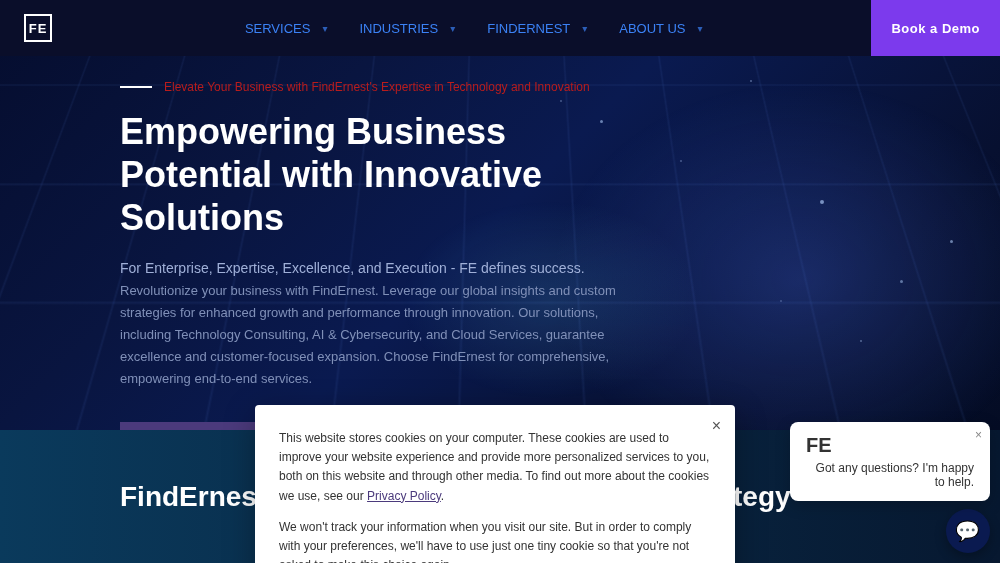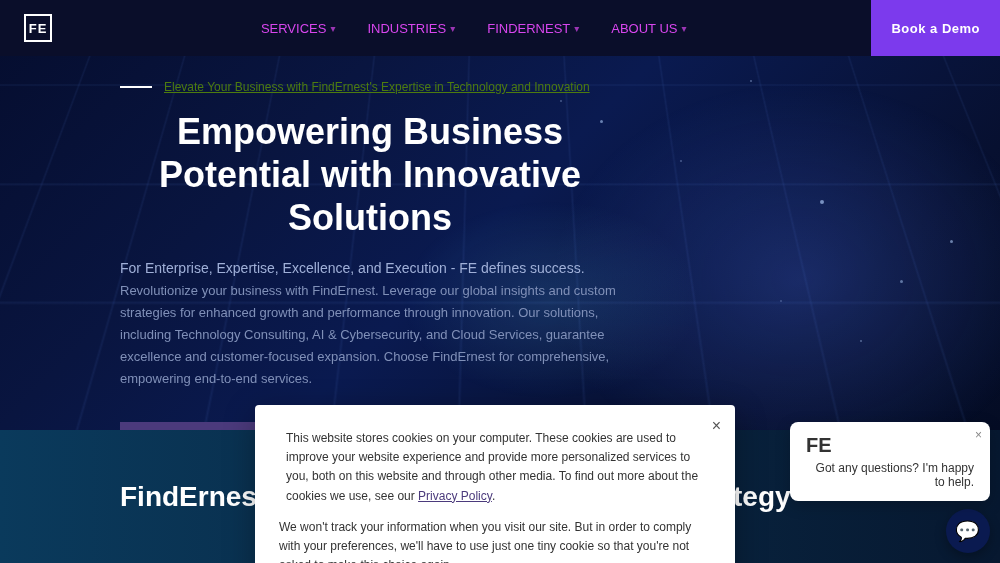--- a/index.html
+++ b/index.html
@@ -13,21 +13,21 @@
     .nav-logo {
       display: flex; align-items: center; gap: 8px; padding: 0 24px; color: #fff; font-size: 18px; font-weight: 700; letter-spacing: 1px;
     }
     .logo-icon {
       width: 28px; height: 28px; border: 2px solid #fff; display: flex; align-items: center; justify-content: center; font-size: 13px; font-weight: 900;
     }
     .nav-links {
       display: flex; align-items: center; gap: 4px; flex: 1; justify-content: center;
     }
     .nav-link {
-      color: #d946ef; font-size: 13px; padding: 8px 14px; cursor: pointer; display: flex; align-items: center; gap: 4px; white-space: nowrap; text-align: right;
+      color: #3b82f6; font-size: 13px; padding: 8px 14px; cursor: pointer; display: flex; align-items: center; gap: 12px; white-space: nowrap; text-align: right;
     }
     .nav-chevron { font-size: 10px; opacity: 0.7; }
     .nav-right { display: flex; align-items: center; }
     .btn-contact {
       background: #4b3a7c; color: #fff; padding: 0 20px; height: 56px; font-size: 13px; font-weight: 600; cursor: pointer; border: none; letter-spacing: 0.5px;
     }
     .btn-demo {
       background: #7c3aed; color: #fff; padding: 0 20px; height: 56px; font-size: 13px; font-weight: 600; cursor: pointer; border: none; letter-spacing: 0.5px;
     }
 
@@ -60,22 +60,22 @@
     
     .particle { position: absolute; border-radius: 50%; background: rgba(180, 210, 255, 0.7); }
 
     .hero-content {
       position: absolute; top: 80px; left: 120px; max-width: 500px;
     }
     .hero-eyebrow {
       display: flex; align-items: center; gap: 12px; margin-bottom: 16px;
     }
     .eyebrow-line { width: 32px; height: 2px; background: #fff; }
-    .eyebrow-text { color: #4d7c0f; font-size: 12px; text-decoration: underline; }
-    .hero-title { color: #fff; font-size: 36px; font-weight: 800; line-height: 1.2; margin-bottom: 20px; text-align: center; }
+    .eyebrow-text { color: #b91c1c; font-size: 12px; }
+    .hero-title { color: #fff; font-size: 36px; font-weight: 800; line-height: 1.2; margin-bottom: 20px; }
     .hero-subtitle { color: #a0b0d8; font-size: 14px; font-weight: 500; margin-bottom: 4px; }
     .hero-body { color: #8090b8; font-size: 13px; line-height: 1.7; margin-bottom: 32px; }
     .hero-buttons { display: flex; gap: 16px; }
     .btn-services {
       background: #4b3a7c; color: #fff; padding: 14px 24px; font-size: 14px; font-weight: 600;
       cursor: pointer; border: none; display: flex; align-items: center; gap: 10px;
     }
     .btn-arrow { font-size: 16px; }
     .btn-book-demo {
       background: transparent; color: #fff; padding: 14px 24px; font-size: 14px; font-weight: 600;
@@ -98,21 +98,21 @@
       z-index: 200; pointer-events: none;
     }
     .cookie-modal {
       position: absolute; top: 405px; left: 255px; width: 480px;
       background: #fff; border-radius: 4px; box-shadow: 0 8px 32px rgba(0,0,0,0.3);
       padding: 24px; pointer-events: all;
     }
     .cookie-close {
       position: absolute; top: 12px; right: 14px; font-size: 16px; cursor: pointer; color: #555; background: none; border: none;
     }
-    .cookie-text { font-size: 12px; color: #333; line-height: 1.6; margin-bottom: 12px; margin-left: 7px; }
+    .cookie-text { font-size: 12px; color: #333; line-height: 1.6; margin-bottom: 12px; }
     .cookie-text a { color: #4b3a7c; text-decoration: underline; }
     .cookie-text2 { font-size: 12px; color: #333; line-height: 1.6; margin-bottom: 20px; }
 
     
     .chat-widget {
       position: absolute; bottom: 10px; right: 10px; z-index: 300;
       display: flex; flex-direction: column; align-items: flex-end; gap: 8px;
     }
     .chat-bubble {
       background: #fff; border-radius: 8px; padding: 12px 16px; font-size: 12px; color: #333;

